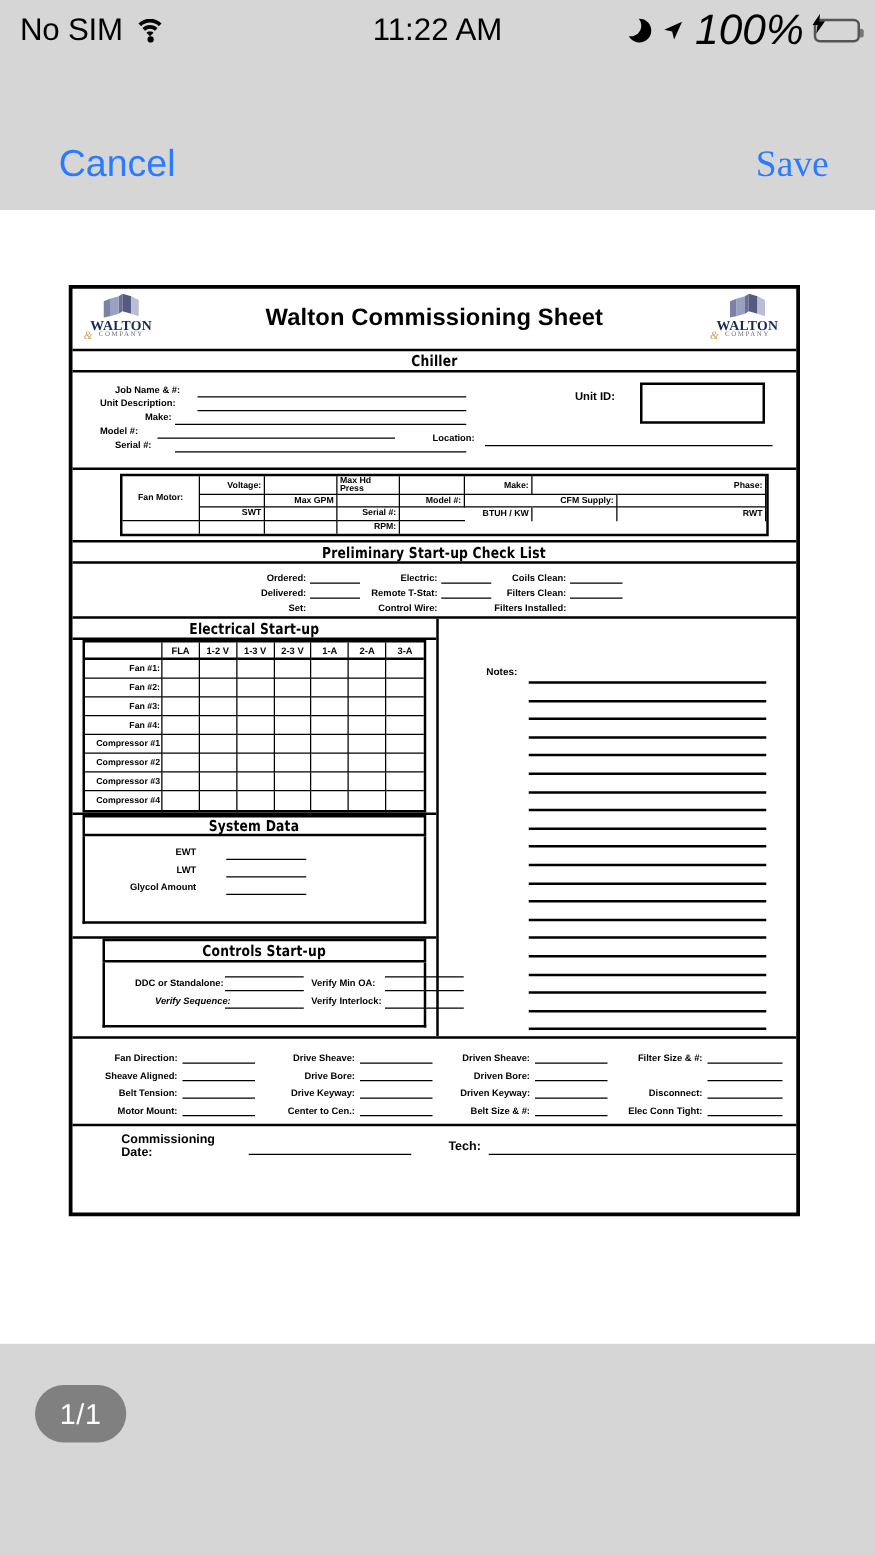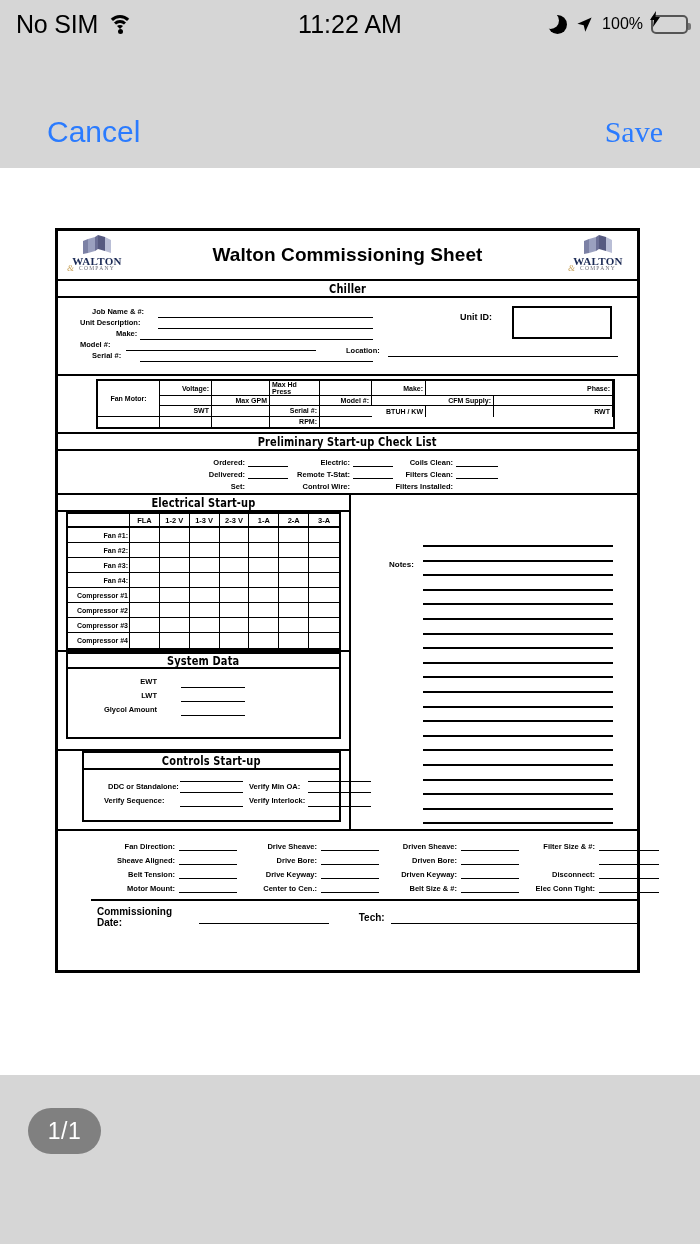--- a/index.html
+++ b/index.html
@@ -15,21 +15,21 @@
   
   .statusbar{
     position:absolute; left:0; top:0; width:700px; height:48px;
     background:#d6d6d6;
     display:flex; align-items:center; color:#000;
   }
   .sb-left{ position:absolute; left:16px; display:flex; align-items:center; gap:9px; }
   .sb-carrier{ font-size:25px; letter-spacing:-0.2px; }
   .sb-center{ position:absolute; left:0; width:700px; text-align:center; font-size:25px; font-weight:500; }
   .sb-right{ position:absolute; right:12px; display:flex; align-items:center; gap:8px; }
-  .sb-pct{ font-size:16px; }
+  .sb-pct{ font-size:34px;font-style:italic; }
   .wifi{ width:26px; height:20px; position:relative; }
   .wifi i{ position:absolute; border:3px solid #000; border-bottom-color:transparent;
            border-left-color:transparent; border-right-color:transparent; border-radius:50%; left:50%; transform:translateX(-50%); }
   .wifi i.a{ width:26px; height:26px; top:1px; }
   .wifi i.b{ width:17px; height:17px; top:6px; }
   .wifi i.c{ width:8px; height:8px; top:11px; border-width:4px; }
   .wifi .dot{ position:absolute; width:5px; height:5px; border-radius:50%; background:#000; left:50%; margin-left:-2.5px; top:15px; }
   .moon{ width:19px; height:19px; position:relative; }
   .moon:before{ content:""; position:absolute; inset:0; border-radius:50%; background:#000; }
   .moon:after{ content:""; position:absolute; width:17px; height:17px; border-radius:50%; background:#d6d6d6; left:-6px; top:-3px; }
@@ -121,25 +121,25 @@
        display:flex; align-items:center; justify-content:center; font-size:7.5px; font-weight:bold; }
   .ec{ height:15px; border-right:1.5px solid #000; border-bottom:1.5px solid #000; }
   .erl{ height:15px; border-right:1.5px solid #000; border-bottom:1.5px solid #000;
         display:flex; align-items:center; justify-content:flex-end; font-size:7px; font-weight:bold; padding-right:1px; }
   .nolast{ border-right:none; }
   .nobot{ border-bottom:none; }
 
   .sysdata{ border-top:2px solid #000; position:relative; height:99px; }
   .controls{ border-top:2px solid #000; position:relative; flex:1;padding-left:16px; }
 
-  .notes-lbl{ position:absolute; left:38px; top:38px; font-size:8px; font-weight:bold;margin-top:27px; }
+  .notes-lbl{ position:absolute; left:38px; top:38px; font-size:8px; font-weight:bold; }
   .nline{ position:absolute; left:72px; width:190px; border-bottom:2px solid #000; }
 
   
-  .mech{ position:relative; height:70px; border-bottom:2px solid #000;margin-left:33px; }
+  .mech{ position:relative; height:70px; border-bottom:2px solid #000; }
   .mcol{ position:absolute; top:6px; }
   .mrow{ display:flex; align-items:flex-end; justify-content:flex-end; height:14px; gap:4px; }
 
   
   .foot{ position:relative; height:32px; display:flex; align-items:center; padding-left:39px; gap:6px; }
   .foot .lbl2{ font-size:10px; font-weight:bold; }
 
   
   .bottombar{
     position:absolute; left:0; top:1075px; width:700px; height:169px; background:#d6d6d6;
@@ -419,21 +419,21 @@
 
         <div class="controls">
           <div class="band" style="margin:0 8px;border:2px solid #000;height:19px;">
             <span class="band-txt">Controls Start-up</span>
           </div>
           <div id="controls-fields" style="position:relative;height:52px;margin:0 8px;border:2px solid #000;border-top:none;">
               <div class="ul" style="position: absolute; left: 96px; top: 1px; width: 63px; height: 11px;"></div>
               <div class="ul" style="position: absolute; left: 224px; top: 1px; width: 63px; height: 11px;"></div>
               <div class="lbl" style="position: absolute; left: 24px; top: 12px;">DDC or Standalone:</div>
               <div class="ul" style="position: absolute; left: 96px; top: 12px; width: 63px; height: 11px;"></div>
-              <div class="lbl" style="position: absolute; left: 20px; top: 26px;">Verify Sequence:</div>
+              <div class="lbl" style="position: absolute; left: 40px; top: 26px; font-style: italic;">Verify Sequence:</div>
               <div class="ul" style="position: absolute; left: 96px; top: 26px; width: 63px; height: 11px;"></div>
               <div class="lbl" style="position: absolute; left: 165px; top: 12px;">Verify Min OA:</div>
               <div class="ul" style="position: absolute; left: 224px; top: 12px; width: 63px; height: 11px;"></div>
               <div class="lbl" style="position: absolute; left: 165px; top: 26px;">Verify Interlock:</div>
               <div class="ul" style="position: absolute; left: 224px; top: 26px; width: 63px; height: 11px;"></div>
             </div>
         </div>
 
       </div>
 

